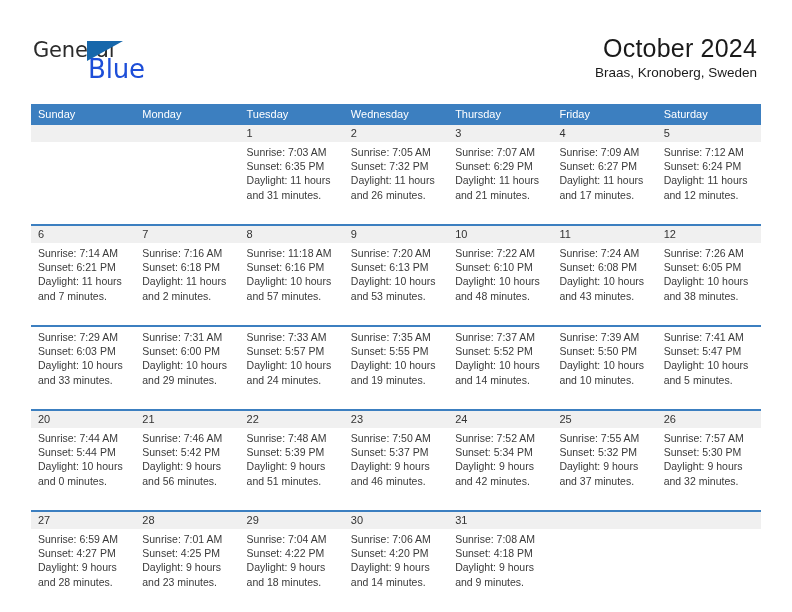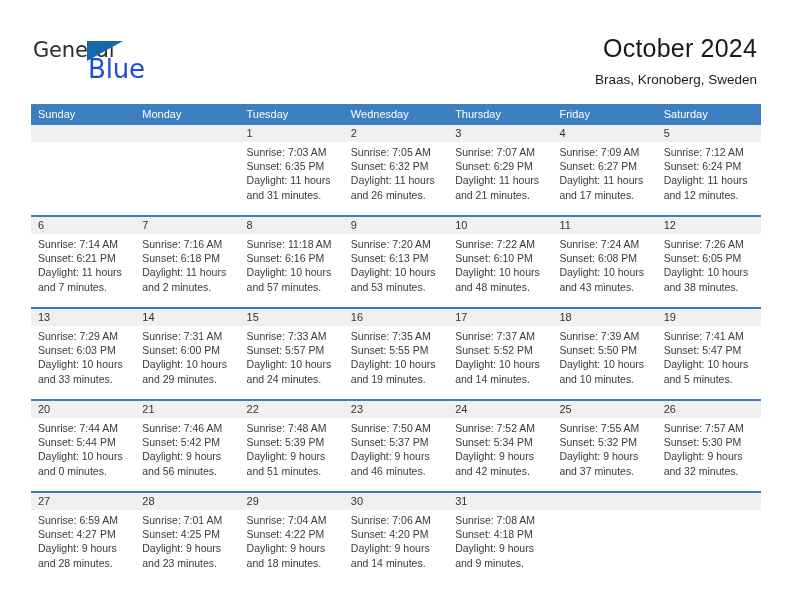--- a/index.html
+++ b/index.html
@@ -69,21 +69,20 @@
   .cal-title {
     font-size: 25px;
     color: #1a1a1a;
     font-weight: normal;
     line-height: 31px;
     letter-spacing: 0.2px;
   }
   .cal-subtitle {
     font-size: 13.5px;
     color: #1a1a1a;
-    margin-top: 7px;
     line-height: 17px;
   }
 
   
   .calendar {
     position: absolute;
     left: 31px;
     top: 104px;
     width: 730px;
   }
@@ -110,21 +109,21 @@
 
   .week-numbers {
     display: flex;
     width: 100%;
     height: 17px;
     background: #f0f0f0;
   }
   .week-body {
     display: flex;
     width: 100%;
-    height: 73px;
+    height: 82px;
     background: #ffffff;
   }
   .daynum {
     flex: 1 1 0;
     font-size: 11px;
     color: #333333;
     line-height: 17px;
     padding-left: 7px;
   }
   .daycell {
@@ -180,21 +179,21 @@
             <div class="daycell"></div>
             <div class="daycell"></div>
             <div class="daycell">
               <div class="dayline">Sunrise: 7:03 AM</div>
               <div class="dayline">Sunset: 6:35 PM</div>
               <div class="dayline">Daylight: 11 hours</div>
               <div class="dayline">and 31 minutes.</div>
             </div>
             <div class="daycell">
               <div class="dayline">Sunrise: 7:05 AM</div>
-              <div class="dayline">Sunset: 6:32 PM</div>
+              <div class="dayline">Sunset: 7:32 PM</div>
               <div class="dayline">Daylight: 11 hours</div>
               <div class="dayline">and 26 minutes.</div>
             </div>
             <div class="daycell">
               <div class="dayline">Sunrise: 7:07 AM</div>
               <div class="dayline">Sunset: 6:29 PM</div>
               <div class="dayline">Daylight: 11 hours</div>
               <div class="dayline">and 21 minutes.</div>
             </div>
             <div class="daycell">
@@ -260,29 +259,20 @@
             </div>
             <div class="daycell">
               <div class="dayline">Sunrise: 7:26 AM</div>
               <div class="dayline">Sunset: 6:05 PM</div>
               <div class="dayline">Daylight: 10 hours</div>
               <div class="dayline">and 38 minutes.</div>
             </div>
           </div>
         </div>
         <div class="week">
-          <div class="week-numbers">
-            <div class="daynum">13</div>
-            <div class="daynum">14</div>
-            <div class="daynum">15</div>
-            <div class="daynum">16</div>
-            <div class="daynum">17</div>
-            <div class="daynum">18</div>
-            <div class="daynum">19</div>
-          </div>
           <div class="week-body">
             <div class="daycell">
               <div class="dayline">Sunrise: 7:29 AM</div>
               <div class="dayline">Sunset: 6:03 PM</div>
               <div class="dayline">Daylight: 10 hours</div>
               <div class="dayline">and 33 minutes.</div>
             </div>
             <div class="daycell">
               <div class="dayline">Sunrise: 7:31 AM</div>
               <div class="dayline">Sunset: 6:00 PM</div>

